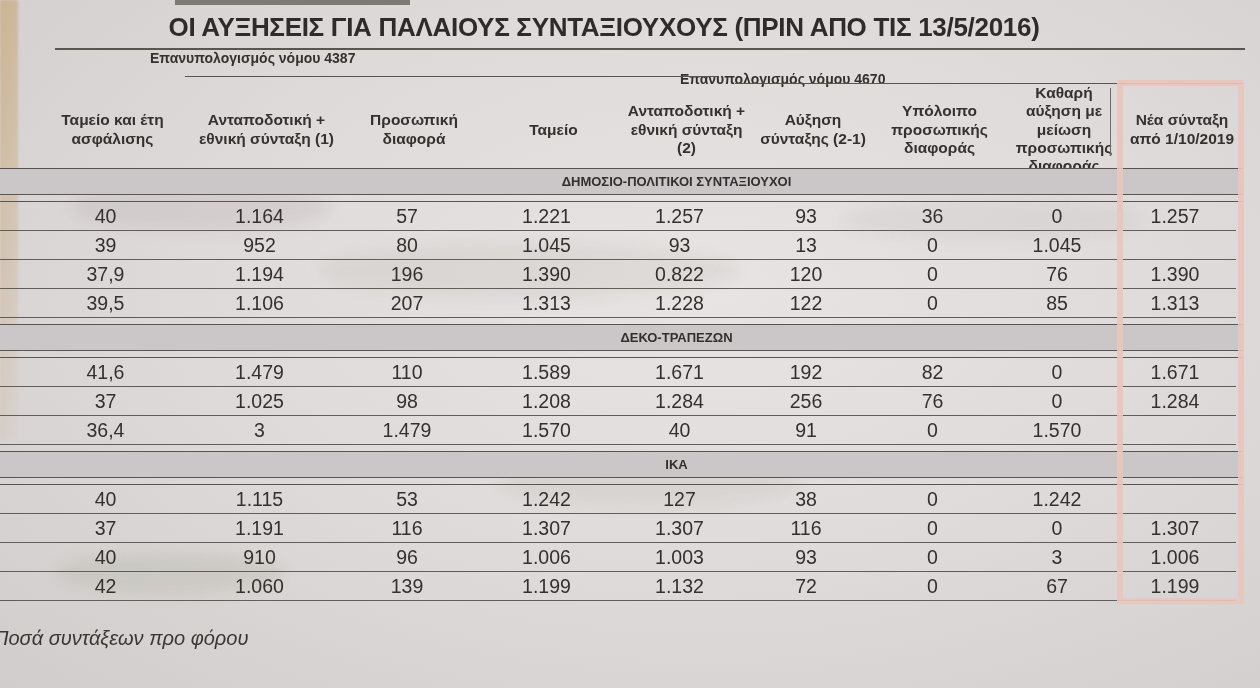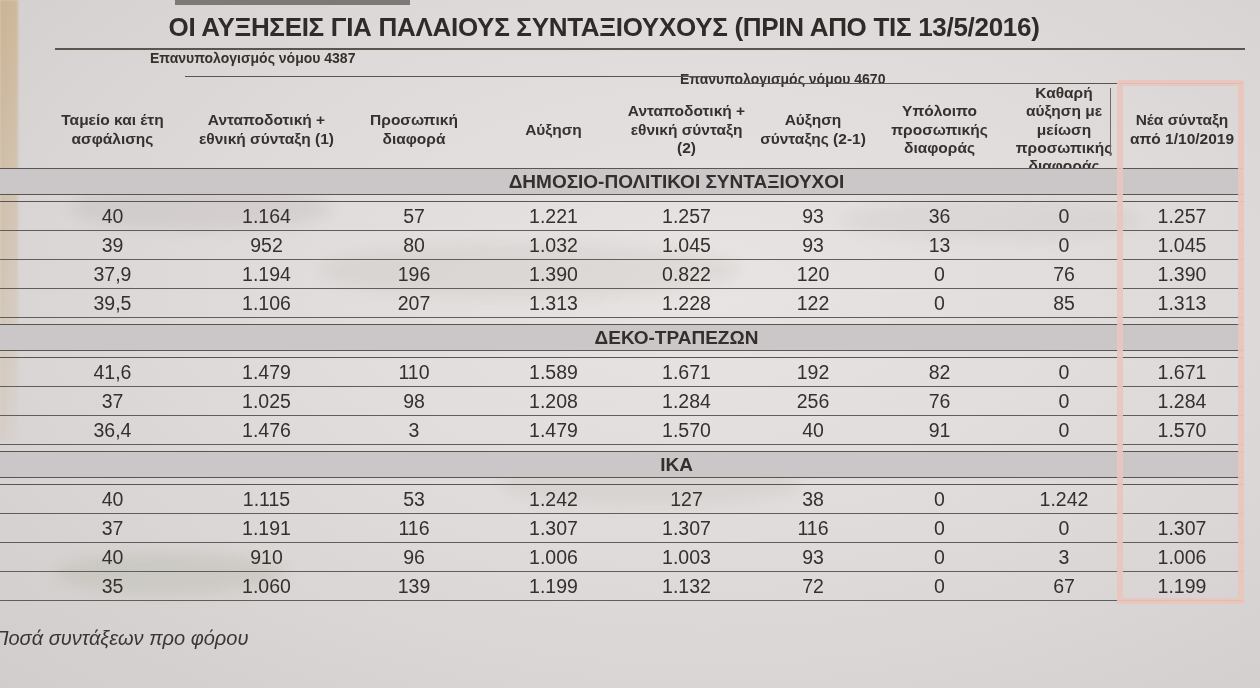--- a/index.html
+++ b/index.html
@@ -37,22 +37,22 @@
   .grid-cols{display:grid;grid-template-columns:155px 153px 142px 137px 129px 124px 129px 120px 116px;}
   #headerGrid{position:absolute;left:0;top:84px;width:1208px;padding-left:35px;min-height:74px;
     border-bottom:1.6px solid var(--rule);align-items:center;}
   .hcell{font-size:15.5px;font-weight:700;line-height:1.18;text-align:center;color:#35312e;padding:0 3px;box-sizing:border-box;}
 
   #tableBody{position:absolute;left:0;top:162px;width:1243px;}
   .spacer{width:1243px;height:6px;}
   .spacer.under{border-bottom:1.2px solid var(--rule);}
   .band{width:1173px;padding-left:70px;height:25px;line-height:25px;background:var(--band);
     border-top:1.5px solid var(--rule);border-bottom:1.5px solid var(--rule);
-    text-align:center;text-indent:40px;font-size:19px;font-weight:700;color:#332f2c;}
-  .row{width:1208px;padding-left:35px;border-bottom:1px solid #615d57;}
+    text-align:center;text-indent:40px;font-size:13px;font-weight:700;color:#332f2c;}
+  .row{width:1208px;padding-left:28px;border-bottom:1px solid #615d57;}
   .cell{height:28px;line-height:28px;text-align:center;font-size:19.5px;color:var(--text);}
 
   .vsep{position:absolute;left:1110px;top:88px;width:1px;height:68px;background:#6e6a65;}
   .highlight-box{position:absolute;left:1117px;top:80px;width:127px;height:524px;box-sizing:border-box;
     border:6px solid rgba(233,198,189,.92);border-radius:3px;filter:blur(.4px);}
 
   .footnote{position:absolute;left:-6px;top:627px;font-size:20px;font-style:italic;color:#3a3632;
     font-family:"Liberation Sans",sans-serif;}
 </style>
 </head>
@@ -72,21 +72,21 @@
 
   <div class="group-label g1">Επανυπολογισμός νόμου 4387</div>
   <div class="group-label g2">Επανυπολογισμός νόμου 4670</div>
   <div class="g-rule gr1"></div>
   <div class="g-rule gr2"></div>
 
   <div id="headerGrid" class="grid-cols">
       <div class="hcell">Ταμείο και έτη ασφάλισης</div>
       <div class="hcell">Ανταποδοτική + εθνική σύνταξη (1)</div>
       <div class="hcell">Προσωπική διαφορά</div>
-      <div class="hcell">Αύξηση</div>
+      <div class="hcell">Ταμείο</div>
       <div class="hcell">Ανταποδοτική + εθνική σύνταξη (2)</div>
       <div class="hcell">Αύξηση σύνταξης (2-1)</div>
       <div class="hcell">Υπόλοιπο προσωπικής διαφοράς</div>
       <div class="hcell">Καθαρή αύξηση με μείωση προσωπικής διαφοράς</div>
       <div class="hcell">Νέα σύνταξη από 1/10/2019</div>
     </div>
   <div class="vsep"></div>
 
   <div id="tableBody">
       <div class="spacer"></div>
@@ -100,21 +100,20 @@
         <div class="cell">1.257</div>
         <div class="cell">93</div>
         <div class="cell">36</div>
         <div class="cell">0</div>
         <div class="cell">1.257</div>
       </div>
       <div class="row grid-cols">
         <div class="cell">39</div>
         <div class="cell">952</div>
         <div class="cell">80</div>
-        <div class="cell">1.032</div>
         <div class="cell">1.045</div>
         <div class="cell">93</div>
         <div class="cell">13</div>
         <div class="cell">0</div>
         <div class="cell">1.045</div>
       </div>
       <div class="row grid-cols">
         <div class="cell">37,9</div>
         <div class="cell">1.194</div>
         <div class="cell">196</div>
@@ -156,21 +155,20 @@
         <div class="cell">98</div>
         <div class="cell">1.208</div>
         <div class="cell">1.284</div>
         <div class="cell">256</div>
         <div class="cell">76</div>
         <div class="cell">0</div>
         <div class="cell">1.284</div>
       </div>
       <div class="row grid-cols">
         <div class="cell">36,4</div>
-        <div class="cell">1.476</div>
         <div class="cell">3</div>
         <div class="cell">1.479</div>
         <div class="cell">1.570</div>
         <div class="cell">40</div>
         <div class="cell">91</div>
         <div class="cell">0</div>
         <div class="cell">1.570</div>
       </div>
       <div class="spacer"></div>
       <div class="band">ΙΚΑ</div>
@@ -201,21 +199,21 @@
         <div class="cell">910</div>
         <div class="cell">96</div>
         <div class="cell">1.006</div>
         <div class="cell">1.003</div>
         <div class="cell">93</div>
         <div class="cell">0</div>
         <div class="cell">3</div>
         <div class="cell">1.006</div>
       </div>
       <div class="row grid-cols">
-        <div class="cell">35</div>
+        <div class="cell">42</div>
         <div class="cell">1.060</div>
         <div class="cell">139</div>
         <div class="cell">1.199</div>
         <div class="cell">1.132</div>
         <div class="cell">72</div>
         <div class="cell">0</div>
         <div class="cell">67</div>
         <div class="cell">1.199</div>
       </div>
     </div>

